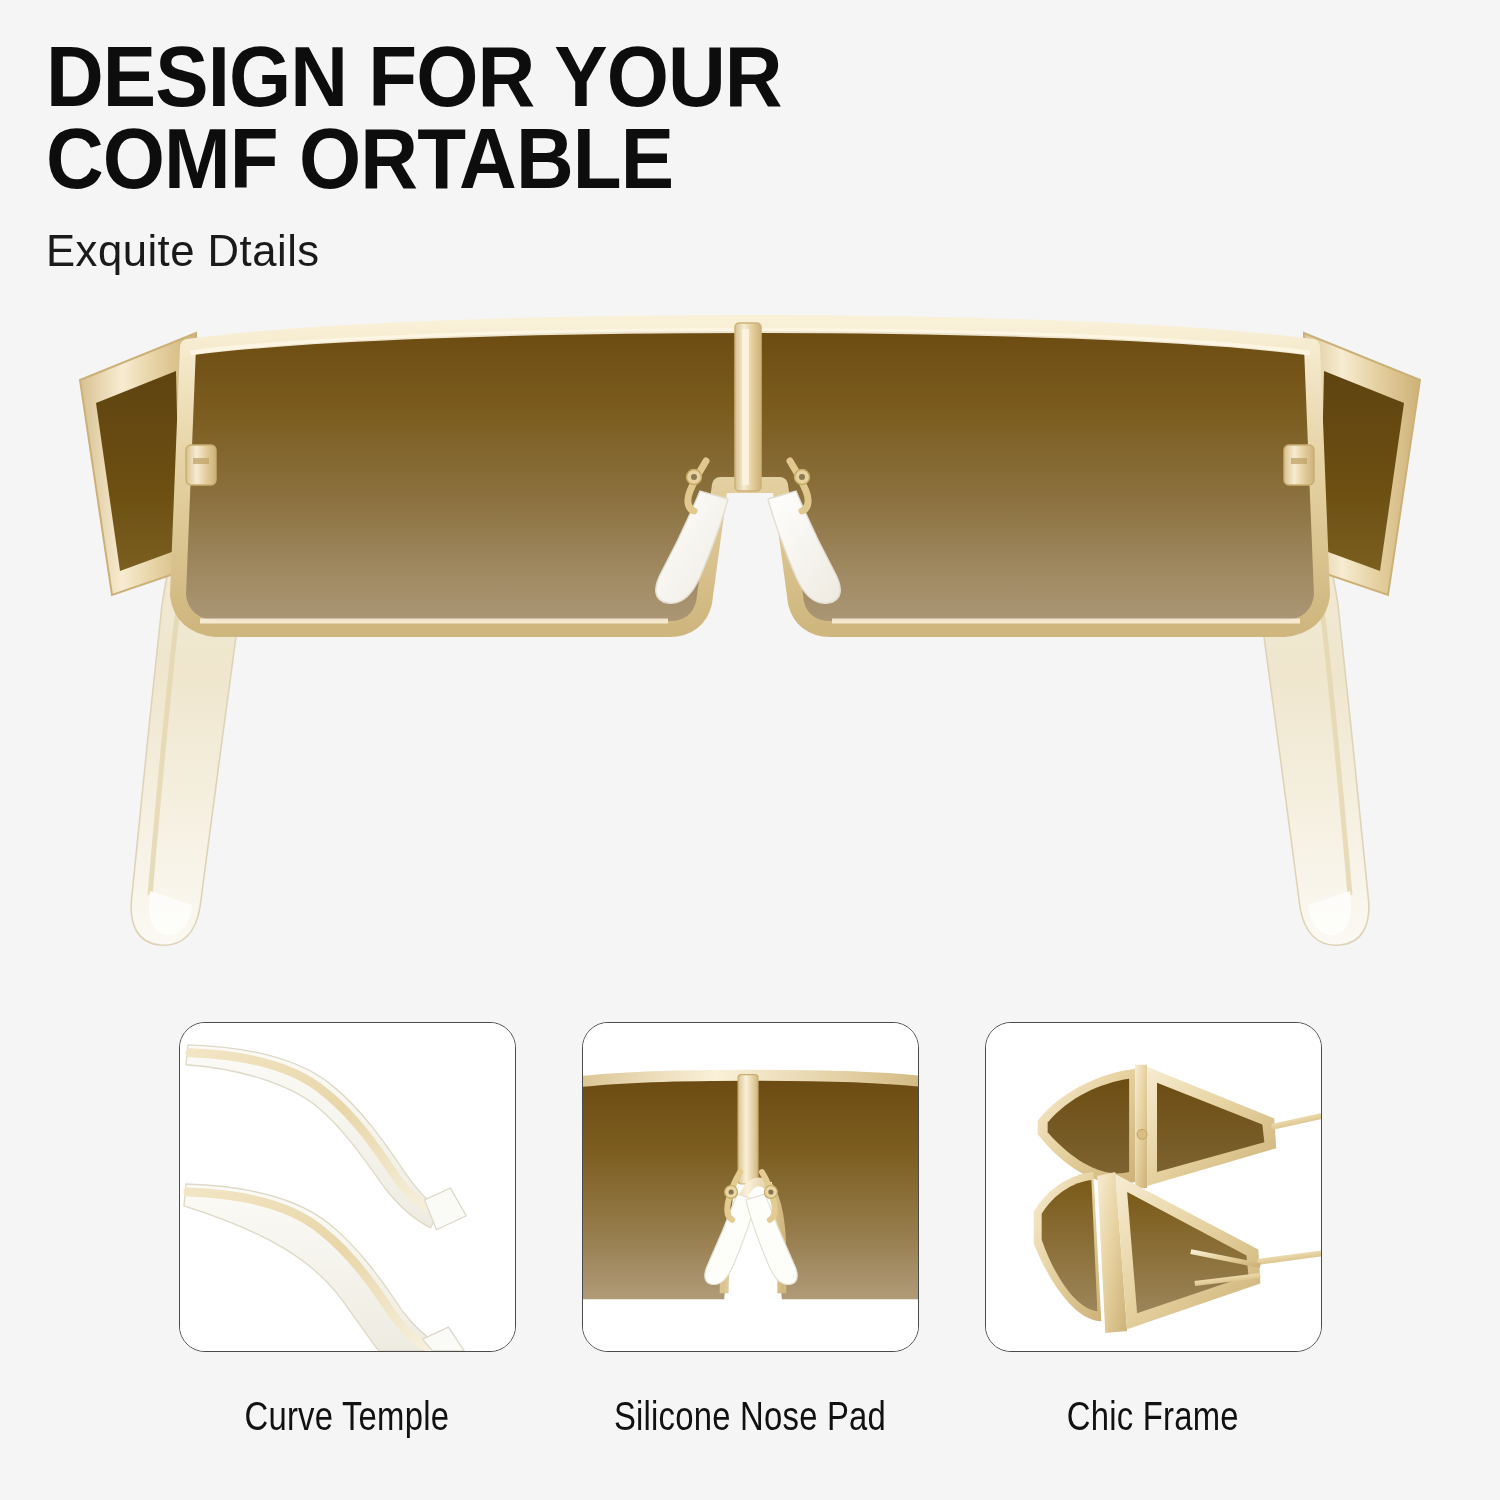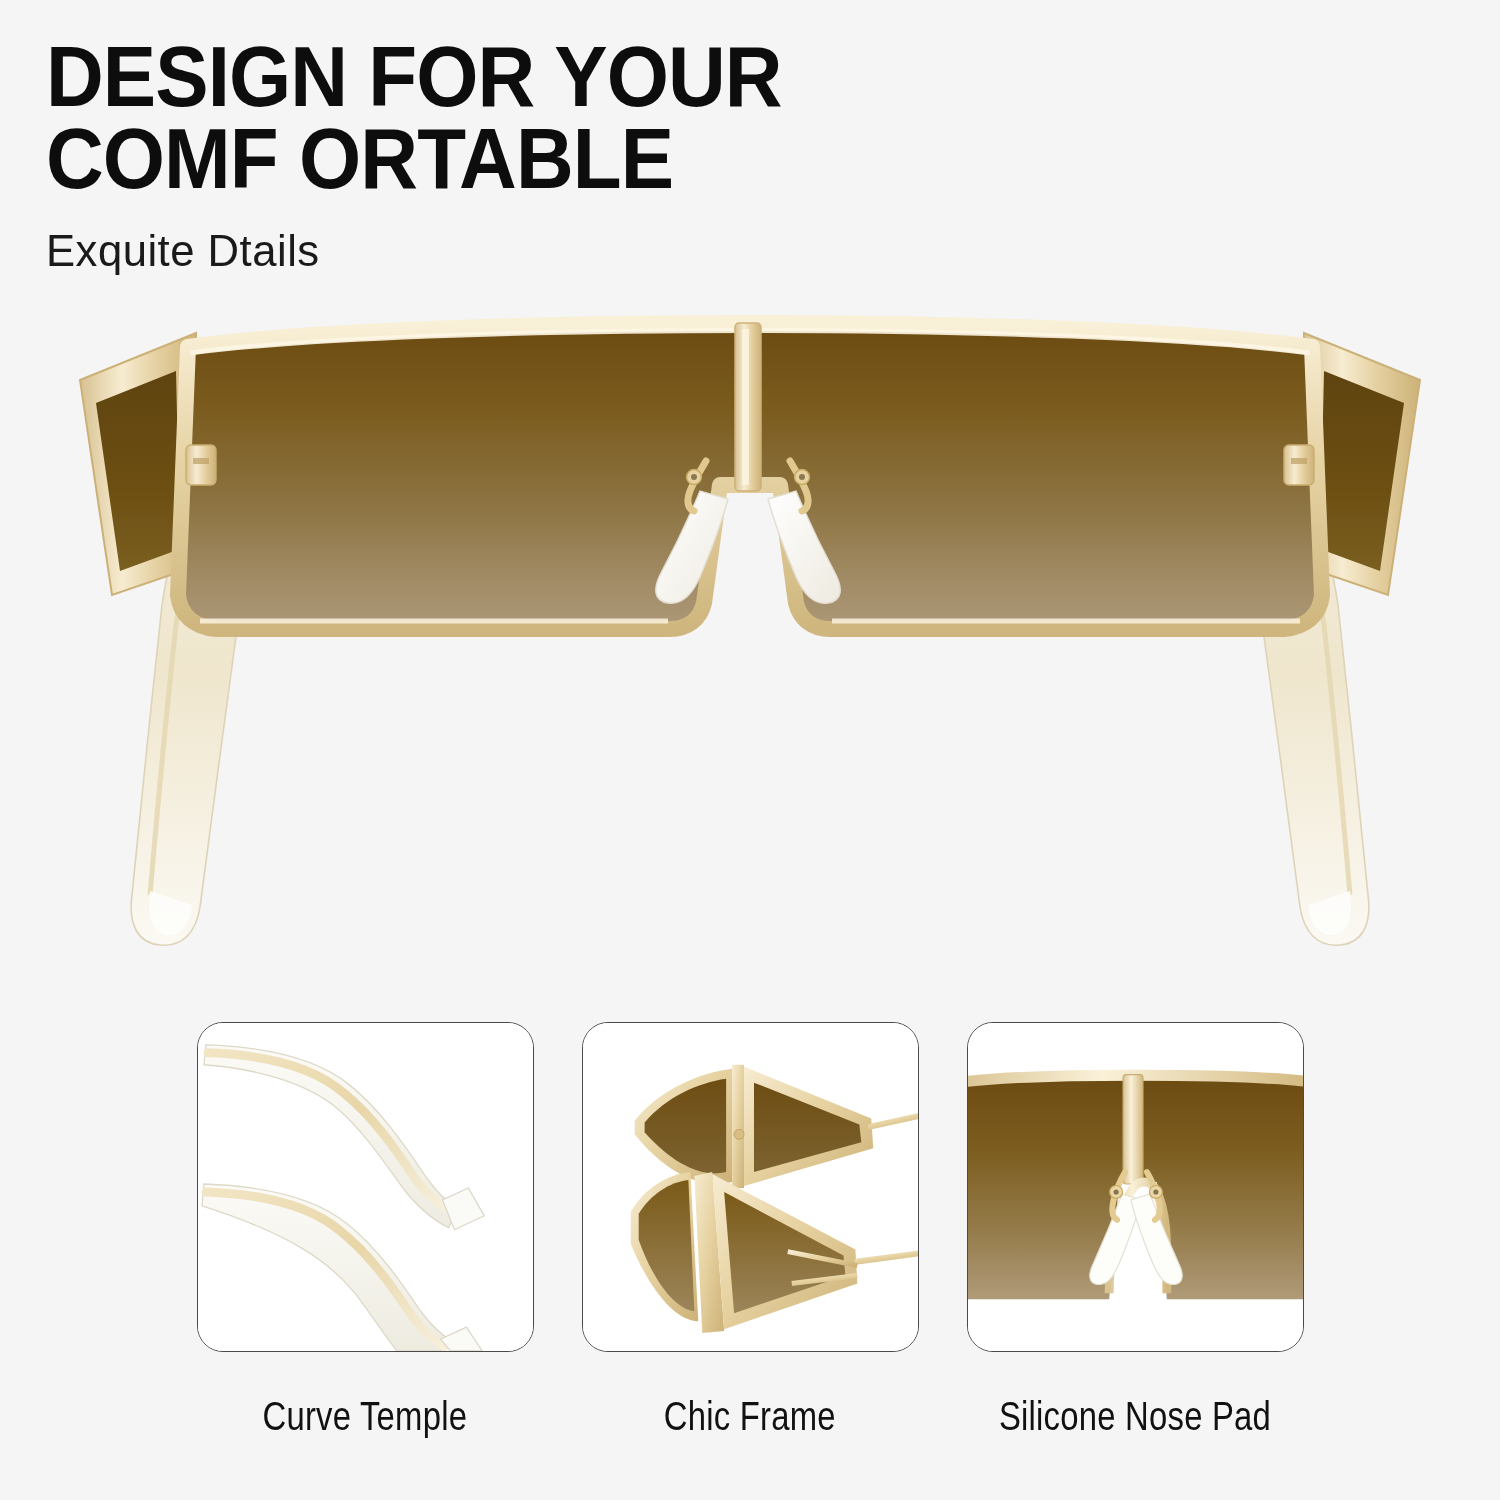--- a/index.html
+++ b/index.html
@@ -34,21 +34,21 @@
     transform-origin:left top;
   }
 
   
   .hero { position:absolute; left:0; top:295px; width:1500px; height:700px; }
   .hero svg { display:block; width:1500px; height:700px; }
 
   
   .cards {
     position:absolute; left:0; top:1022px; width:1500px;
-    display:flex; justify-content:center; gap:48px;
+    display:flex; justify-content:center; gap:66px;
   }
   .card-col { width:337px; display:flex; flex-direction:column; align-items:center; }
   .card {
     width:337px; height:330px;
     background:#ffffff;
     border:1.6px solid #4a4a4a;
     border-radius:26px;
     overflow:hidden;
     position:relative;
   }
@@ -215,67 +215,20 @@
         </g>
       </svg>
     </div>
     <div class="card-caption">Curve Temple</div>
   </div>
 
   <div class="card-col">
     <div class="card">
       <svg viewBox="0 0 337 330" xmlns="http://www.w3.org/2000/svg">
         <defs>
-          <linearGradient id="c3gold" x1="0" y1="0" x2="1" y2="1">
-            <stop offset="0%" stop-color="#f7ecd2"></stop>
-            <stop offset="45%" stop-color="#e7d3a2"></stop>
-            <stop offset="100%" stop-color="#cdb178"></stop>
-          </linearGradient>
-          <linearGradient id="c3lensA" x1="0" y1="0" x2="0" y2="1">
-            <stop offset="0%" stop-color="#6d4d13"></stop>
-            <stop offset="100%" stop-color="#7d6330"></stop>
-          </linearGradient>
-          <linearGradient id="c3lensB" x1="0" y1="0" x2="0" y2="1">
-            <stop offset="0%" stop-color="#7a5a18"></stop>
-            <stop offset="100%" stop-color="#9c855a"></stop>
-          </linearGradient>
-        </defs>
-        <rect width="337" height="330" fill="#ffffff"></rect>
-
-        <g>
-          <path d="M52 98 C 78 66 118 50 150 46 L 150 160 C 120 168 84 152 52 112 Z" fill="url(#c3gold)"></path>
-          <path d="M62 100 C 84 74 116 60 144 56 L 144 150 C 120 156 90 142 62 110 Z" fill="url(#c3lensA)"></path>
-          <path d="M150 42 L 162 42 L 162 166 L 150 166 Z" fill="url(#c3gold)"></path>
-          <path d="M162 44 L 290 96 L 292 126 L 162 164 Z" fill="url(#c3gold)"></path>
-          <path d="M172 60 L 278 102 L 280 120 L 172 150 Z" fill="url(#c3lensA)"></path>
-          <circle cx="157" cy="112" r="5" fill="#d8bd84" stroke="#bfa365" stroke-width="1"></circle>
-          <path d="M290 104 L 336 94" stroke="url(#c3gold)" stroke-width="6" fill="none" stroke-linecap="round"></path>
-          <path d="M292 120 L 336 120" stroke="url(#c3gold)" stroke-width="6" fill="none" stroke-linecap="round"></path>
-        </g>
-
-        <g>
-          <path d="M48 190 C 62 166 86 152 108 150 L 116 300 C 92 300 66 266 48 222 Z" fill="url(#c3gold)"></path>
-          <path d="M56 192 C 68 172 88 160 106 158 L 112 290 C 92 288 70 258 56 218 Z" fill="url(#c3lensB)"></path>
-          <path d="M112 154 L 130 150 L 142 310 L 120 312 Z" fill="url(#c3gold)"></path>
-          <path d="M130 152 L 274 228 L 276 262 L 142 308 Z" fill="url(#c3gold)"></path>
-          <path d="M142 170 L 262 234 L 264 254 L 152 292 Z" fill="url(#c3lensB)"></path>
-          <path d="M276 240 L 336 232" stroke="url(#c3gold)" stroke-width="6" fill="none" stroke-linecap="round"></path>
-          <path d="M278 262 L 336 262" stroke="url(#c3gold)" stroke-width="6" fill="none" stroke-linecap="round"></path>
-          <path d="M206 230 L 276 244" stroke="url(#c3gold)" stroke-width="5" fill="none"></path>
-          <path d="M210 262 L 276 254" stroke="url(#c3gold)" stroke-width="5" fill="none"></path>
-        </g>
-      </svg>
-    </div>
-    <div class="card-caption">Chic Frame</div>
-  </div>
-
-  <div class="card-col">
-    <div class="card">
-      <svg viewBox="0 0 337 330" xmlns="http://www.w3.org/2000/svg">
-        <defs>
           <linearGradient id="c2lens" x1="0" y1="0" x2="0" y2="1">
             <stop offset="0%" stop-color="#6b4a11"></stop>
             <stop offset="35%" stop-color="#7d5e20"></stop>
             <stop offset="70%" stop-color="#957c4b"></stop>
             <stop offset="100%" stop-color="#b09b79"></stop>
           </linearGradient>
           <linearGradient id="c2gold" x1="0" y1="0" x2="1" y2="0">
             <stop offset="0%" stop-color="#d9c392"></stop>
             <stop offset="40%" stop-color="#faf1d9"></stop>
             <stop offset="100%" stop-color="#d2b87f"></stop>
@@ -304,13 +257,60 @@
           <circle cx="149" cy="170" r="2.6" fill="#867650"></circle>
           <path d="M180 150 C 186 160 190 170 192 180 C 194 190 192 196 188 198" stroke="#e3cb92" stroke-width="6" fill="none" stroke-linecap="round"></path>
           <circle cx="189" cy="170" r="6.5" fill="#ebd7a6" stroke="#c6a964" stroke-width="1.2"></circle>
           <circle cx="189" cy="170" r="2.6" fill="#867650"></circle>
         </g>
       </svg>
     </div>
     <div class="card-caption">Silicone Nose Pad</div>
   </div>
 
+  <div class="card-col">
+    <div class="card">
+      <svg viewBox="0 0 337 330" xmlns="http://www.w3.org/2000/svg">
+        <defs>
+          <linearGradient id="c3gold" x1="0" y1="0" x2="1" y2="1">
+            <stop offset="0%" stop-color="#f7ecd2"></stop>
+            <stop offset="45%" stop-color="#e7d3a2"></stop>
+            <stop offset="100%" stop-color="#cdb178"></stop>
+          </linearGradient>
+          <linearGradient id="c3lensA" x1="0" y1="0" x2="0" y2="1">
+            <stop offset="0%" stop-color="#6d4d13"></stop>
+            <stop offset="100%" stop-color="#7d6330"></stop>
+          </linearGradient>
+          <linearGradient id="c3lensB" x1="0" y1="0" x2="0" y2="1">
+            <stop offset="0%" stop-color="#7a5a18"></stop>
+            <stop offset="100%" stop-color="#9c855a"></stop>
+          </linearGradient>
+        </defs>
+        <rect width="337" height="330" fill="#ffffff"></rect>
+
+        <g>
+          <path d="M52 98 C 78 66 118 50 150 46 L 150 160 C 120 168 84 152 52 112 Z" fill="url(#c3gold)"></path>
+          <path d="M62 100 C 84 74 116 60 144 56 L 144 150 C 120 156 90 142 62 110 Z" fill="url(#c3lensA)"></path>
+          <path d="M150 42 L 162 42 L 162 166 L 150 166 Z" fill="url(#c3gold)"></path>
+          <path d="M162 44 L 290 96 L 292 126 L 162 164 Z" fill="url(#c3gold)"></path>
+          <path d="M172 60 L 278 102 L 280 120 L 172 150 Z" fill="url(#c3lensA)"></path>
+          <circle cx="157" cy="112" r="5" fill="#d8bd84" stroke="#bfa365" stroke-width="1"></circle>
+          <path d="M290 104 L 336 94" stroke="url(#c3gold)" stroke-width="6" fill="none" stroke-linecap="round"></path>
+          <path d="M292 120 L 336 120" stroke="url(#c3gold)" stroke-width="6" fill="none" stroke-linecap="round"></path>
+        </g>
+
+        <g>
+          <path d="M48 190 C 62 166 86 152 108 150 L 116 300 C 92 300 66 266 48 222 Z" fill="url(#c3gold)"></path>
+          <path d="M56 192 C 68 172 88 160 106 158 L 112 290 C 92 288 70 258 56 218 Z" fill="url(#c3lensB)"></path>
+          <path d="M112 154 L 130 150 L 142 310 L 120 312 Z" fill="url(#c3gold)"></path>
+          <path d="M130 152 L 274 228 L 276 262 L 142 308 Z" fill="url(#c3gold)"></path>
+          <path d="M142 170 L 262 234 L 264 254 L 152 292 Z" fill="url(#c3lensB)"></path>
+          <path d="M276 240 L 336 232" stroke="url(#c3gold)" stroke-width="6" fill="none" stroke-linecap="round"></path>
+          <path d="M278 262 L 336 262" stroke="url(#c3gold)" stroke-width="6" fill="none" stroke-linecap="round"></path>
+          <path d="M206 230 L 276 244" stroke="url(#c3gold)" stroke-width="5" fill="none"></path>
+          <path d="M210 262 L 276 254" stroke="url(#c3gold)" stroke-width="5" fill="none"></path>
+        </g>
+      </svg>
+    </div>
+    <div class="card-caption">Chic Frame</div>
+  </div>
+
 </div>
 
 </body></html>

